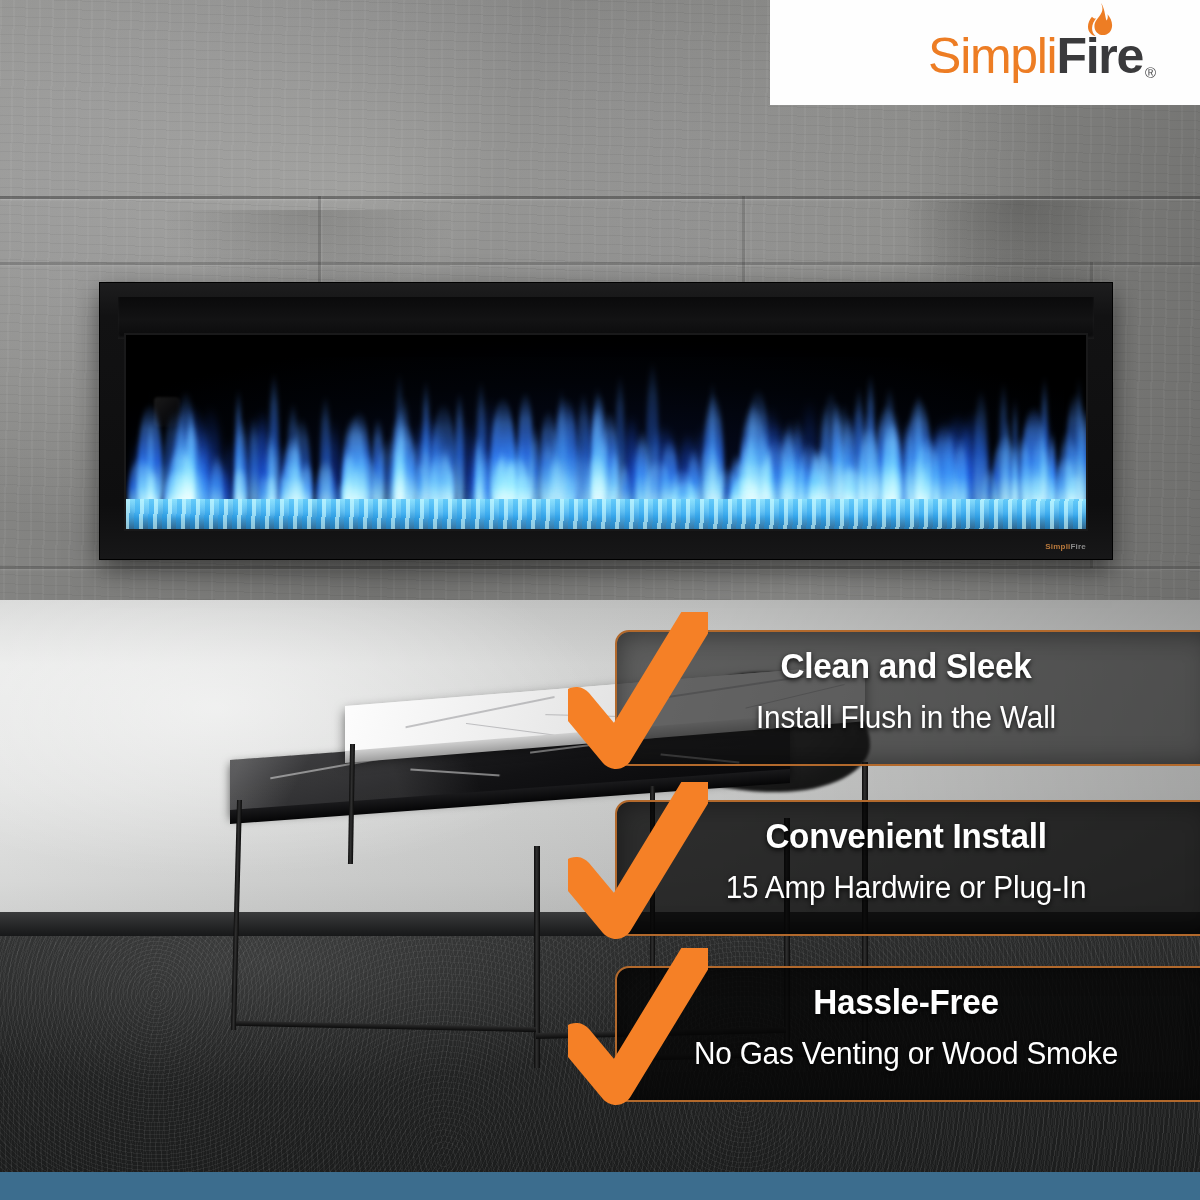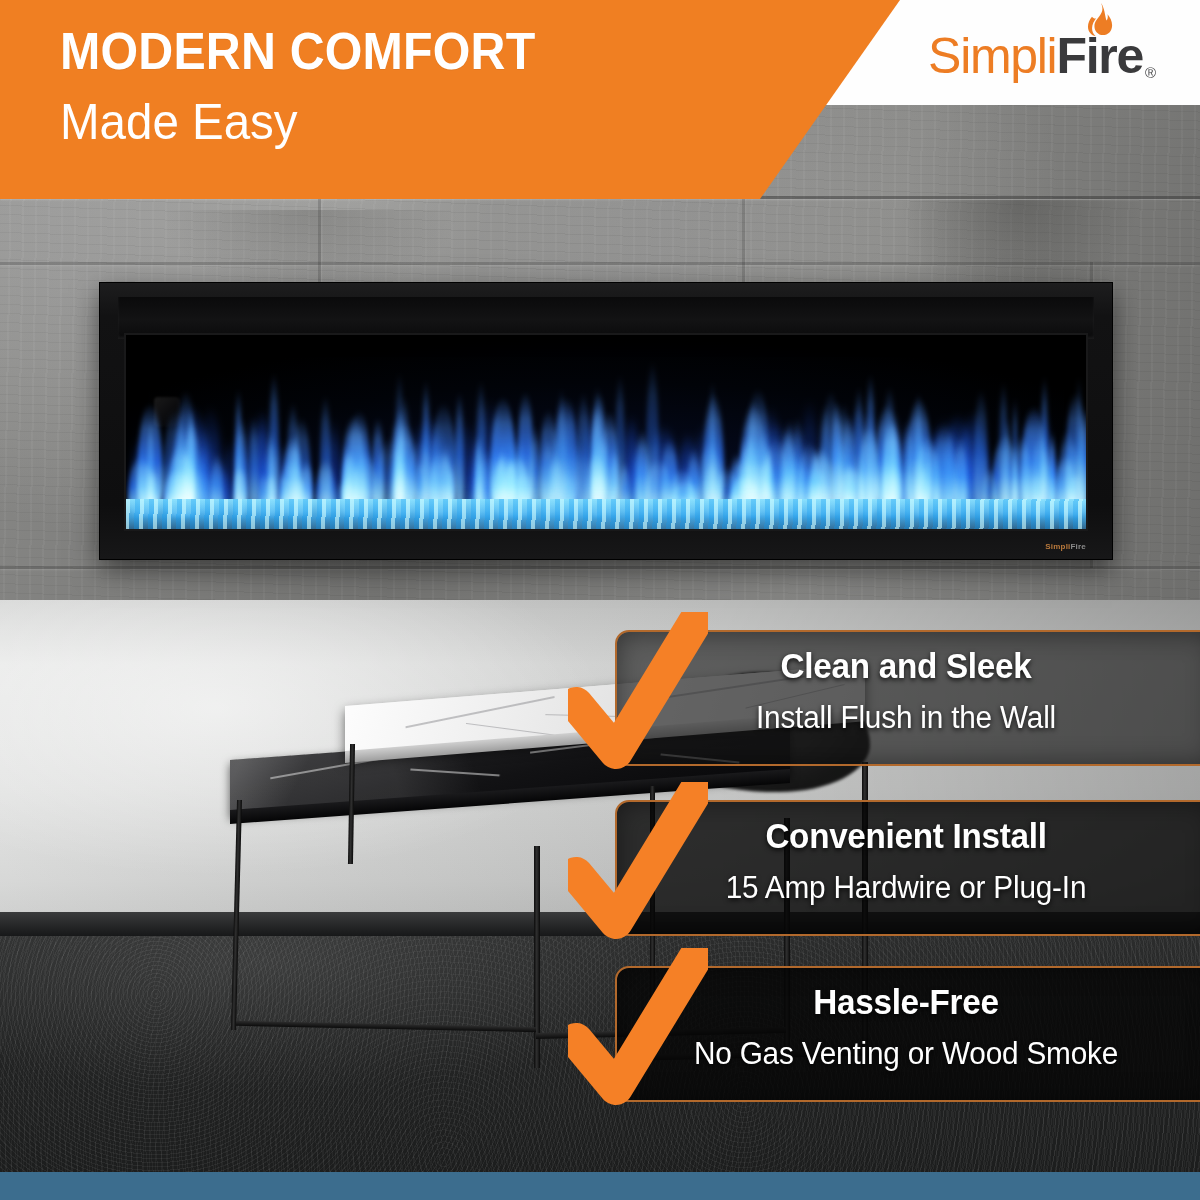--- a/index.html
+++ b/index.html
@@ -491,24 +491,20 @@
           </div>
         <div class="ember-glow"></div>
         <div class="ember-bed"></div>
       </div>
       <div class="fp-badge">
         <span class="o">Simpli</span><span>Fire</span>
       </div>
     </div>
   </div>
 
-  <div class="banner">
-    <div class="banner-title">MODERN COMFORT</div>
-    <div class="banner-sub">Made Easy</div>
-  </div>
 
   <div class="logo-plate">
     <div class="logo-wrap">
       <span class="logo-text logo-simpli">Simpli</span>
         <span class="logo-text logo-fire">Fire</span>
         <span class="logo-reg">®</span>
     </div>
     <svg class="flame-mark" viewBox="0 0 34 40">
       <path d="M19.2 0c2.6 6.4 1.2 9.6-1.1 12.9-2.4 3.5-5.9 6.6-5.9 11.6 0 5.3 3.9 9.3 8.8 9.3 5.6 0 9.8-4.2 9.8-10.4 0-4.6-2.1-8.3-4.8-11.6 0.6 3.1 0.2 5.4-1.2 6.7-1.7-6.6-1.9-12.6-5.6-18.5z" fill="#ED7D24"></path>
       <path d="M9.6 14.4c-2.6 3.1-4.2 6.6-4.2 10.3 0 5.6 3.6 9.6 8.2 10.2-2.6-2.1-3.9-4.9-3.9-8.3 0-4.2 2.1-7.6 4.3-10.6-1.4 0.6-2.9 0.2-4.4-1.6z" fill="#ED7D24"></path>

